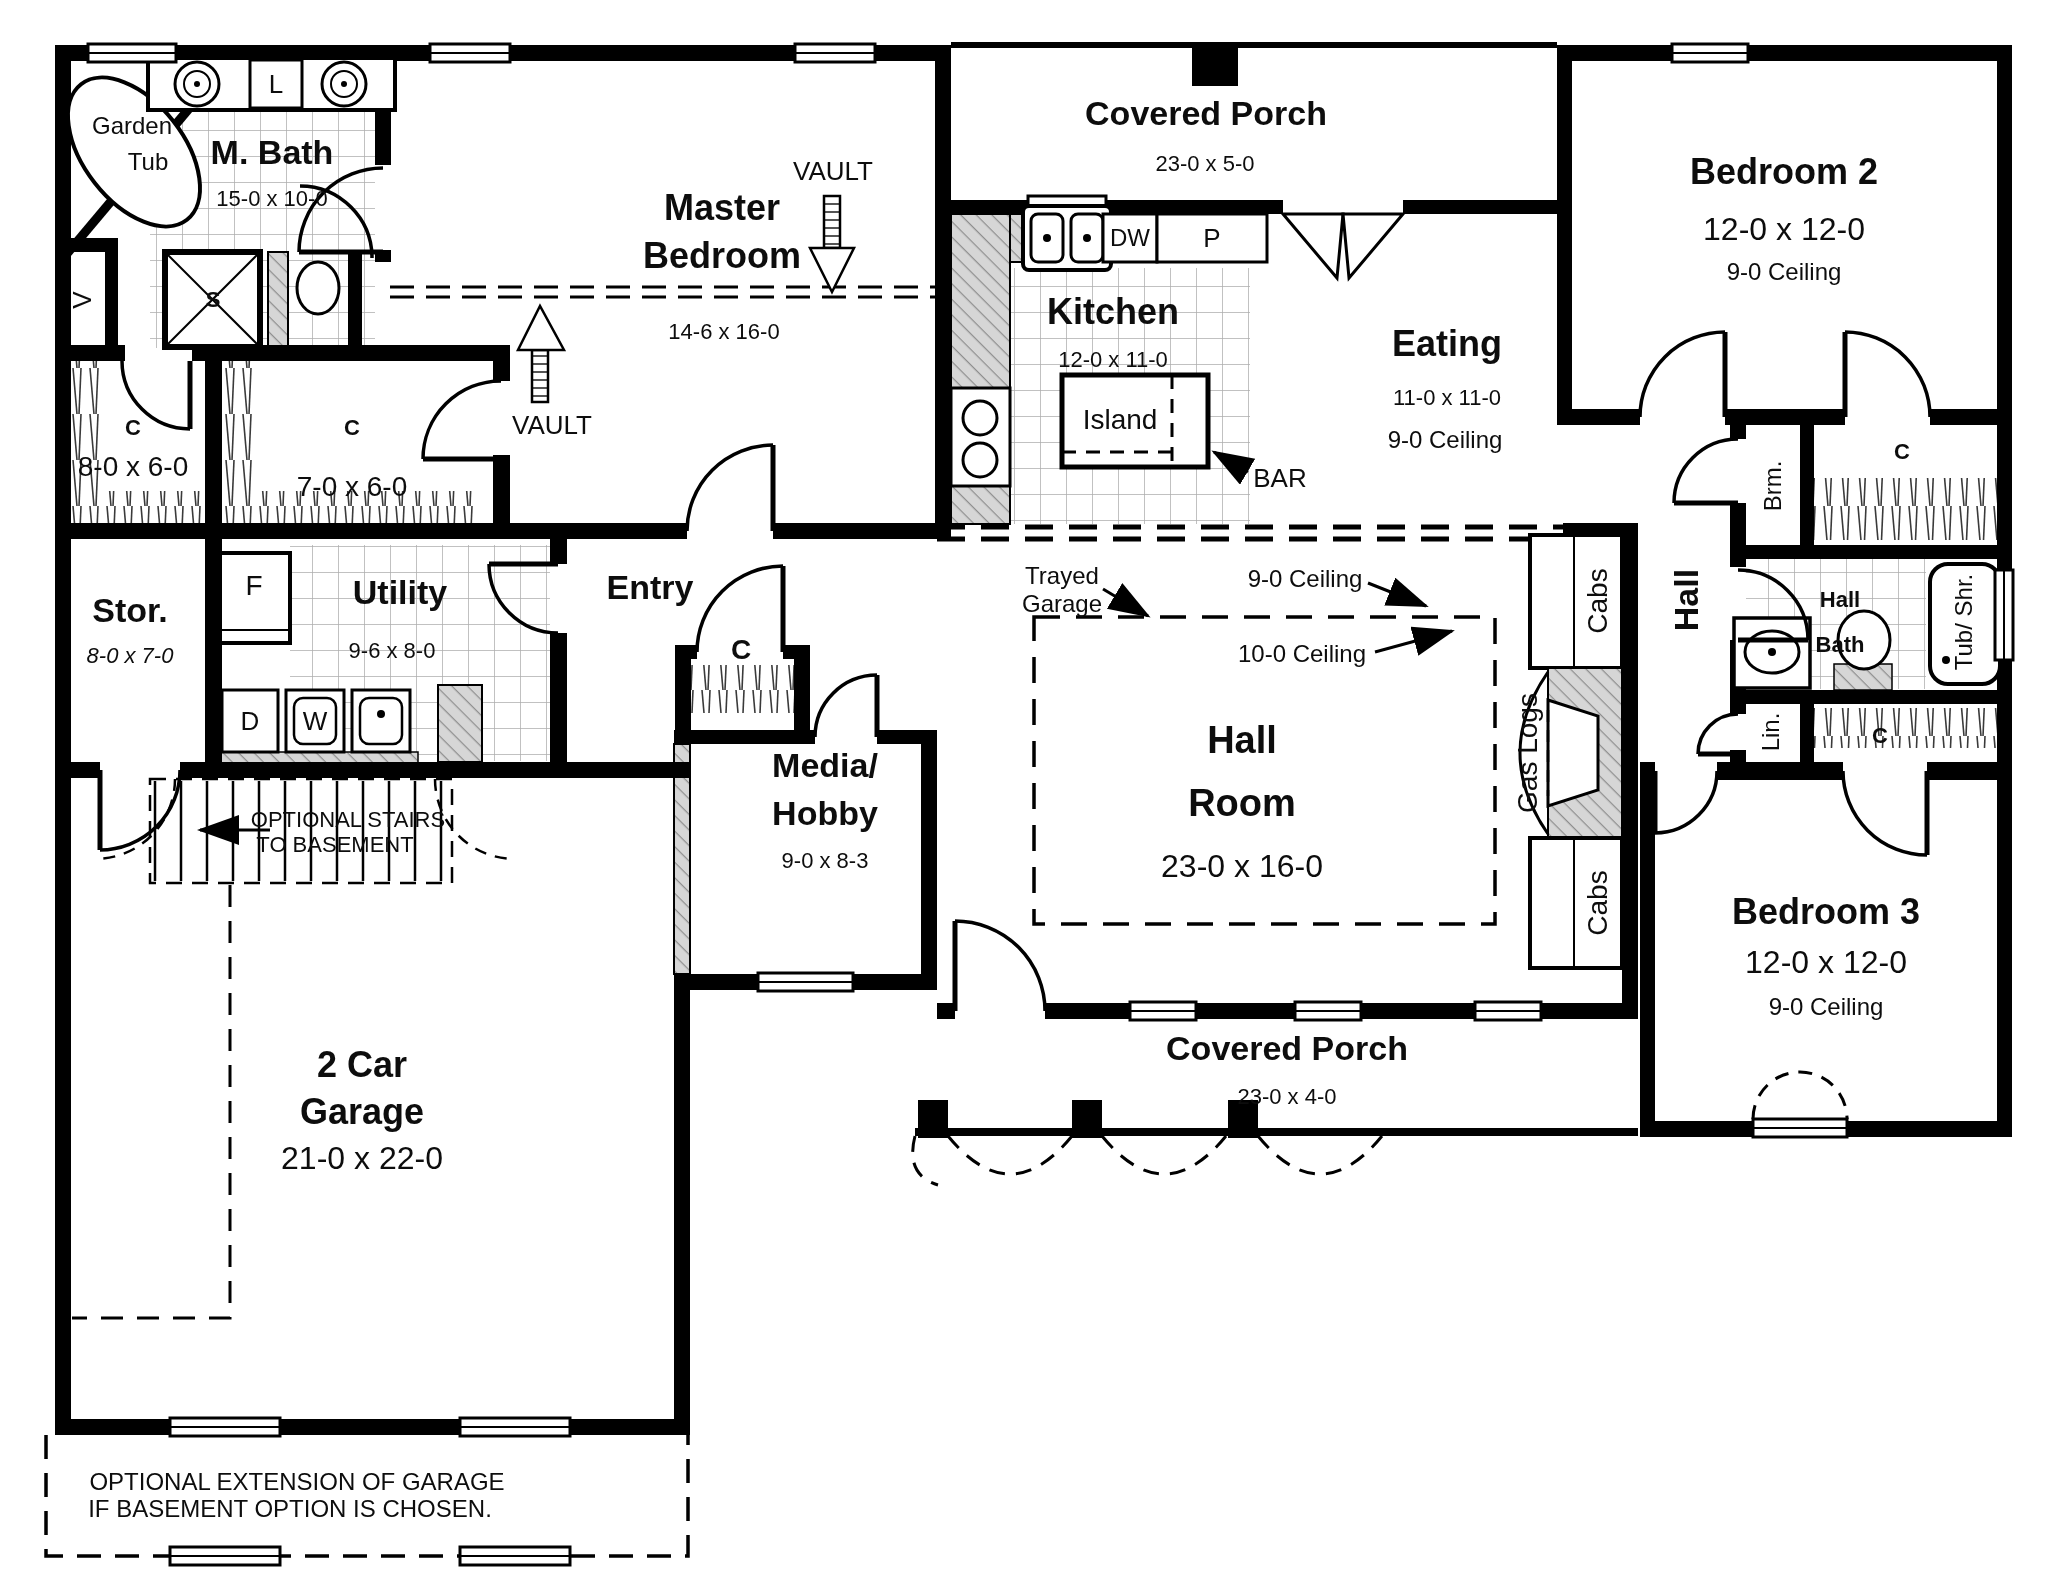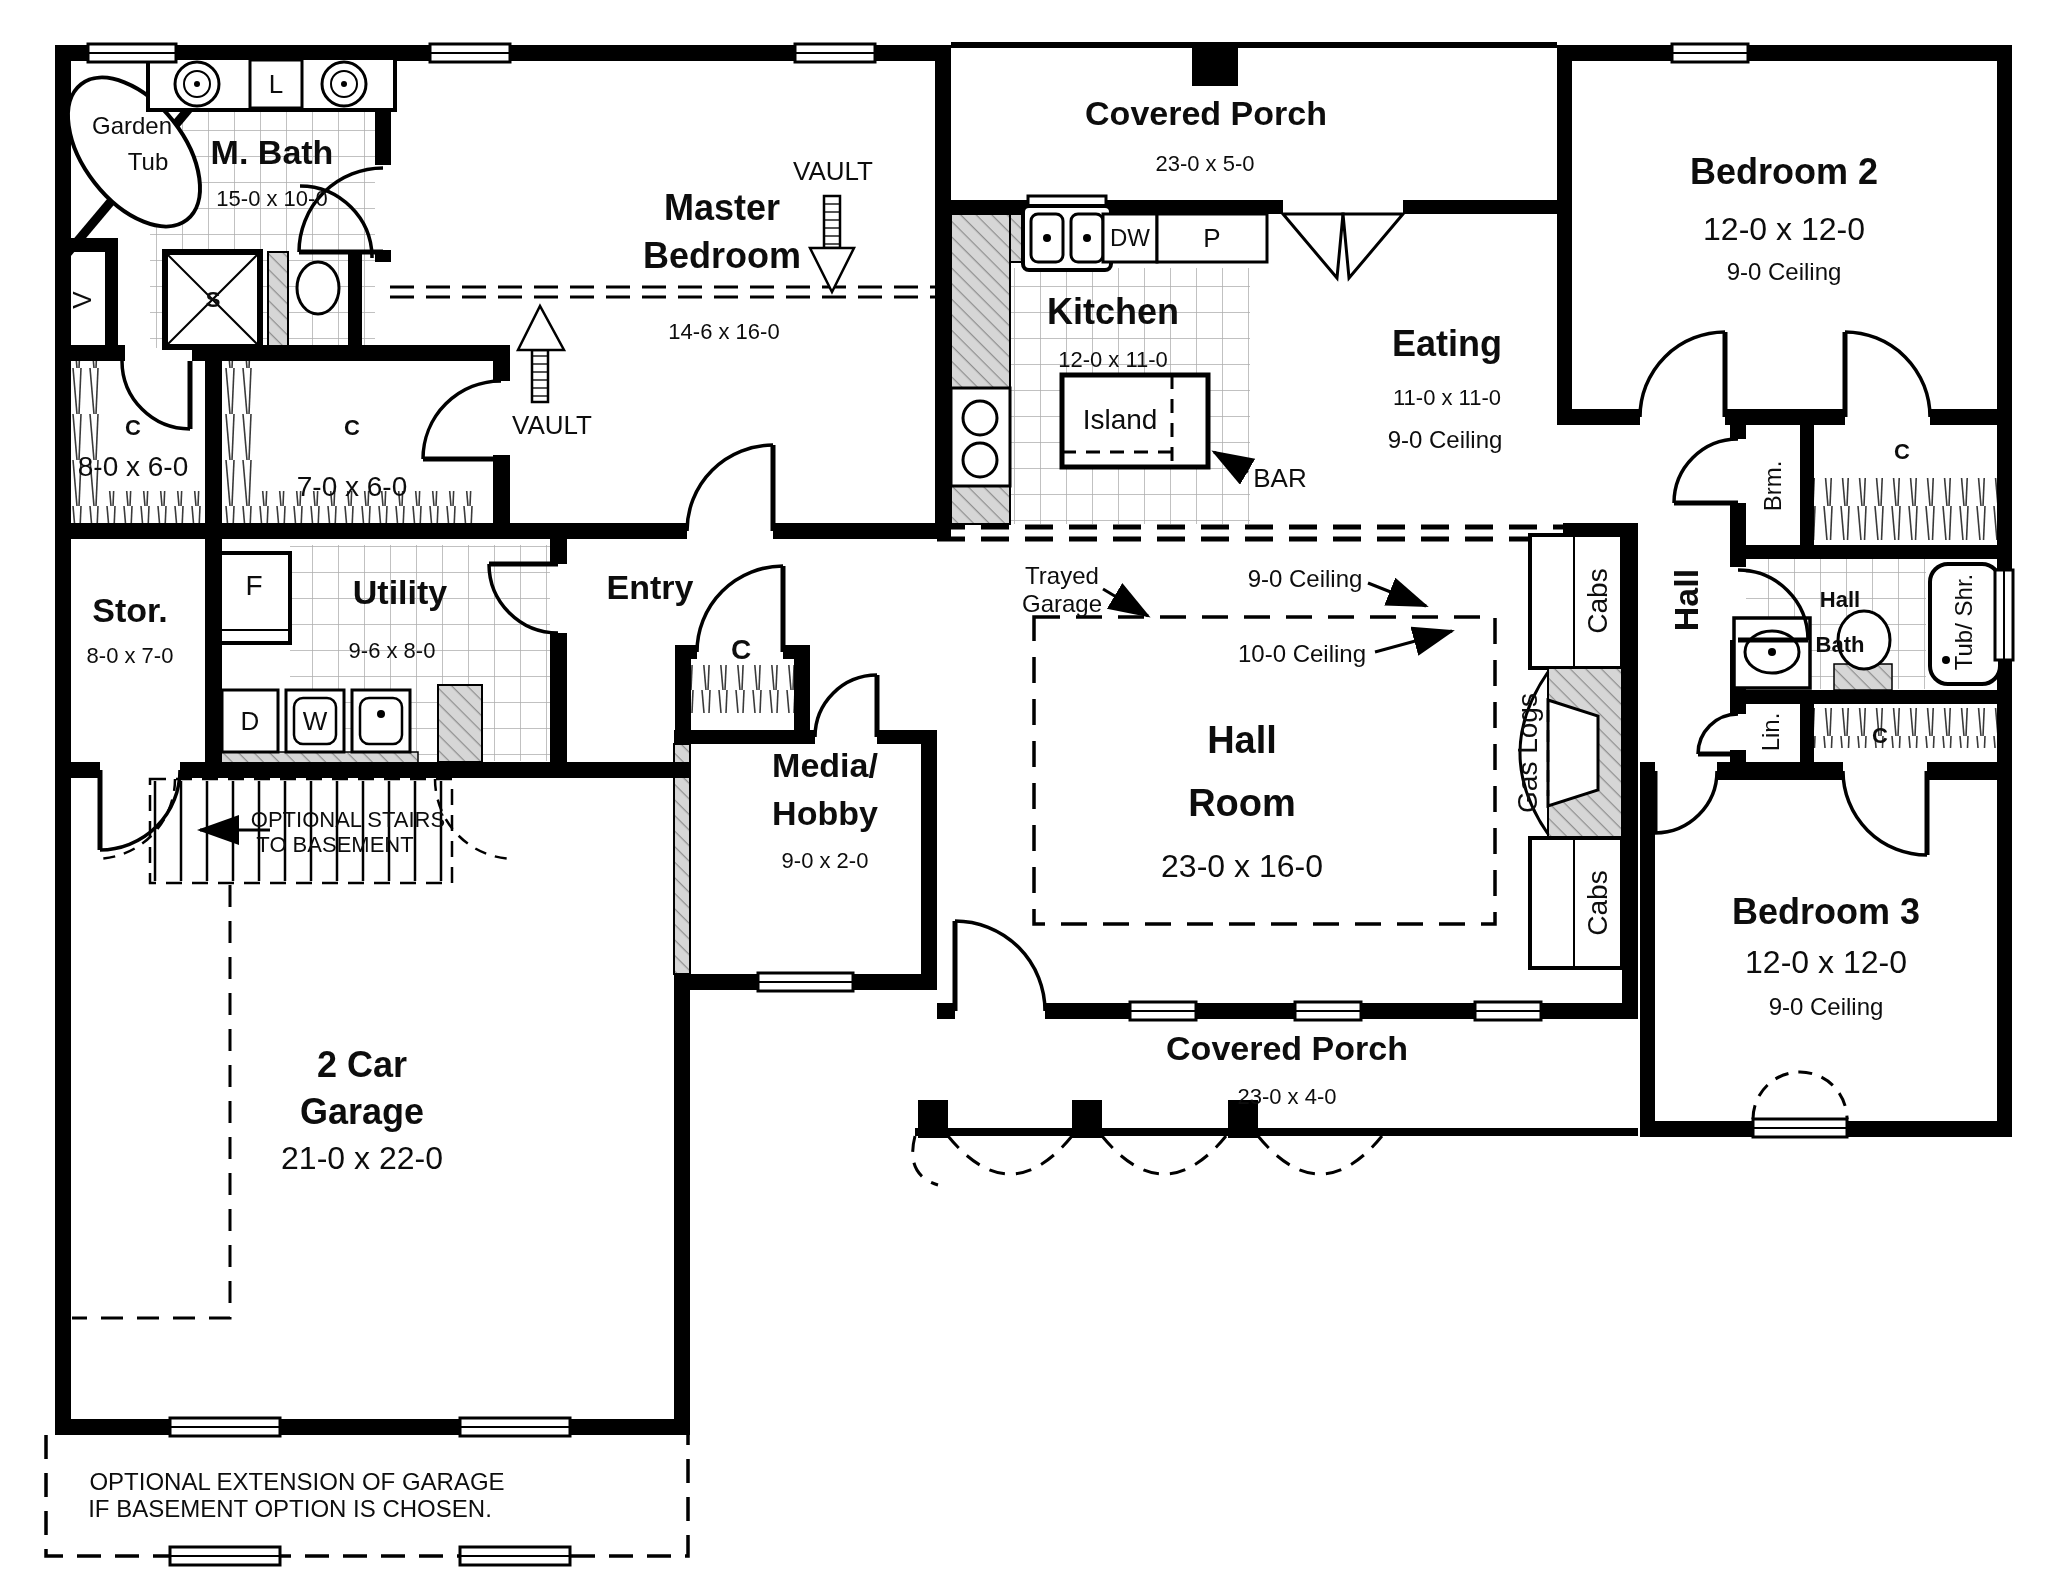--- a/index.html
+++ b/index.html
@@ -389,33 +389,33 @@
 <div class="lbl b s36" style="left:1447px;top:344px;">Eating</div>
 <div class="lbl s30" style="left:1447px;top:398px;">11-0 x 11-0</div>
 <div class="lbl s24" style="left:1445px;top:440px;">9-0 Ceiling</div>
 
 <div class="lbl b s30" style="left:133px;top:428px;">C</div>
 <div class="lbl s28" style="left:133px;top:467px;">8-0 x 6-0</div>
 <div class="lbl b s30" style="left:352px;top:428px;">C</div>
 <div class="lbl s28" style="left:352px;top:467px;margin-top:20px;">7-0 x 6-0</div>
 
 <div class="lbl b s34" style="left:130px;top:610px;">Stor.</div>
-<div class="lbl s30" style="left:130px;top:656px;">8-0 x 7-0</div>
+<div class="lbl s30" style="left:130px;top:656px;font-style:italic;">8-0 x 7-0</div>
 <div class="lbl b s34" style="left:400px;top:592px;">Utility</div>
 <div class="lbl s30" style="left:392px;top:651px;">9-6 x 8-0</div>
 <div class="lbl s28" style="left:254px;top:586px;">F</div>
 <div class="lbl s26" style="left:250px;top:721px;">D</div>
 <div class="lbl s26" style="left:315px;top:721px;">W</div>
 
 <div class="lbl b s34" style="left:650px;top:587px;">Entry</div>
 <div class="lbl b s28" style="left:741px;top:650px;">C</div>
 
 <div class="lbl b s34" style="left:825px;top:765px;">Media/</div>
 <div class="lbl b s34" style="left:825px;top:813px;">Hobby</div>
-<div class="lbl s30" style="left:825px;top:861px;">9-0 x 2-0</div>
+<div class="lbl s30" style="left:825px;top:861px;">9-0 x 8-3</div>
 
 <div class="lbl b s38" style="left:1242px;top:740px;">Hall</div>
 <div class="lbl b s38" style="left:1242px;top:803px;">Room</div>
 <div class="lbl s32" style="left:1242px;top:866px;">23-0 x 16-0</div>
 <div class="lbl s24" style="left:1062px;top:576px;">Trayed</div>
 <div class="lbl s24" style="left:1062px;top:604px;">Garage</div>
 <div class="lbl s24" style="left:1305px;top:579px;">9-0 Ceiling</div>
 <div class="lbl s24" style="left:1302px;top:654px;">10-0 Ceiling</div>
 
 <div class="lbl rot s28" style="left:1598px;top:601px;">Cabs</div>

